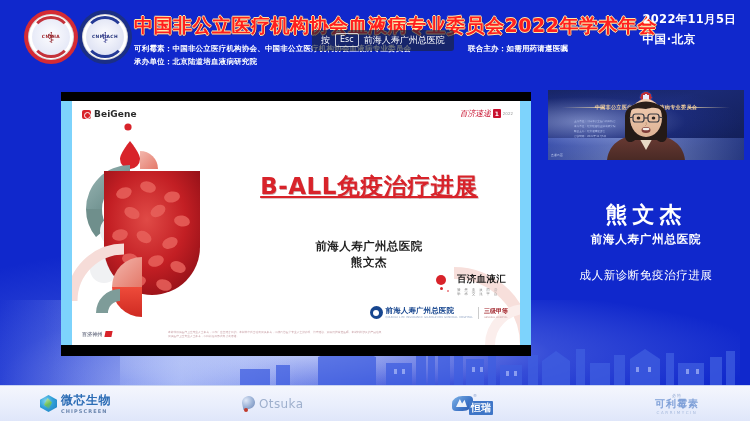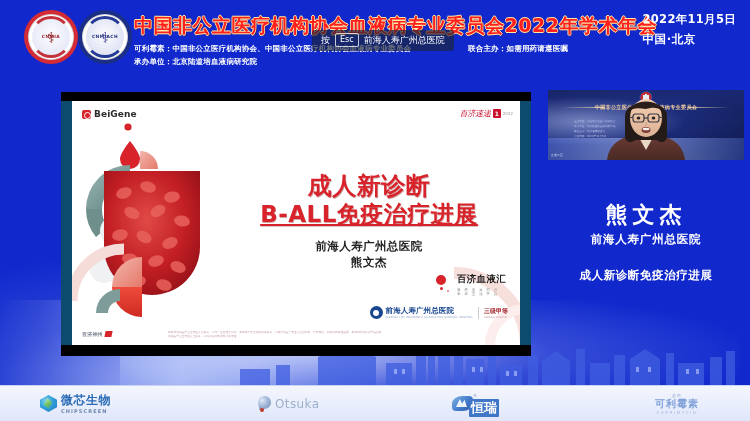--- a/index.html
+++ b/index.html
@@ -127,21 +127,21 @@
   .esc-key {
     border: 1px solid rgba(255,255,255,0.75);
     border-radius: 2px; padding: 0px 4px 1px 4px;
     font-size: 8px; line-height: 11px;
   }
 
   
   .slide-frame {
     position: absolute; left: 61px; top: 92px;
     width: 470px; height: 264px;
-    background: #0c4a6e;
+    background: #7dd3fc;
     z-index: 5;
   }
   .slide-bar-top { position: absolute; left: 0; top: 0; width: 470px; height: 9px; background: #000; }
   .slide-bar-bot { position: absolute; left: 0; bottom: 0; width: 470px; height: 11px; background: #000; }
   .slide {
     position: absolute; left: 11px; top: 9px;
     width: 448px; height: 244px;
     background: #ffffff; overflow: hidden;
   }
 
@@ -284,32 +284,32 @@
     font-size: 2.8px; color: #cdd7f5; letter-spacing: .2px;
   }
   .person { position: absolute; left: 50%; transform: translateX(-50%); bottom: 0; width: 90px; height: 70px; }
 
   .cap {
     position: absolute; left: 548px; width: 196px; text-align: center;
     color: #ffffff; z-index: 6;
   }
   .cap-name { top: 200px; font-size: 22px; font-weight: bold; letter-spacing: 5px; }
   .cap-org  { top: 232px; font-size: 11.5px; font-weight: bold; letter-spacing: .8px; }
-  .cap-topic{ top: 268px; font-size: 11.5px; font-weight: bold; letter-spacing: .6px; }
+  .cap-topic{ top: 268px; font-size: 11.5px; font-weight: normal; letter-spacing: .6px; }
 
   
   .sponsor-bar {
     position: absolute; left: 0; bottom: 0; width: 750px; height: 36px;
     background: linear-gradient(180deg, #f4f6fd 0%, #e9eefc 55%, #dfe6fa 100%);
     border-top: 1px solid #c9d4f2;
     display: flex; align-items: center; z-index: 7;
   }
   .sp { position: absolute; display: flex; align-items: center; gap: 4px; }
   .sp1 { left: 40px; }
-  .sp2 { left: 258px; }
+  .sp2 { left: 242px; }
   .sp3 { left: 452px; }
   .sp4 { left: 655px; }
 
   .chip-mark {
     width: 17px; height: 17px;
     background: radial-gradient(circle at 35% 35%, #7fd3ef 0%, #2f9fd8 45%, #1f7bbf 100%);
     clip-path: polygon(50% 0%, 100% 28%, 100% 72%, 50% 100%, 0% 72%, 0% 28%);
     position: relative;
   }
   .chip-mark::after {
@@ -336,21 +336,21 @@
     background: linear-gradient(135deg, #7fb4e8 0%, #3f76c7 60%, #2a57a8 100%);
     border-radius: 50% 4px 50% 4px;
   }
   .hr-mark::after {
     content: ""; position: absolute; left: 4px; top: 3px; width: 11px; height: 8px;
     background: #ffffff; clip-path: polygon(0% 100%, 35% 0%, 55% 55%, 78% 10%, 100% 100%);
     opacity: .9;
   }
   .hr-reg { position: absolute; right: -4px; top: -3px; font-size: 4px; color: #7e96c4; }
   .hr-cn {
-    font-size: 13px; font-weight: bold; color: #ffffff;
+    font-size: 10px; font-weight: bold; color: #ffffff;
     background: #3f76c7; padding: 0 2px; border-radius: 1px;
     position: relative; left: -8px; top: 4px;
   }
 
   .ca-top { font-size: 4px; color: #8fa6cf; letter-spacing: 1px; text-align: center; }
   .ca-cn { font-size: 10px; font-weight: bold; color: #7fa0d8; letter-spacing: 1px; text-align: left; line-height: 1.1; }
   .ca-en { font-size: 4px; color: #a8bbdd; letter-spacing: 1.6px; text-align: center; margin-top: 1px; }
 </style>
 </head>
 <body>
@@ -524,21 +524,20 @@
         <div class="bg-name">BeiGene</div>
       </div>
 
       <div class="slide-badge">
         <span class="sb-red">百济速递</span>
         <span class="sb-tag">1</span>
         <span class="sb-sub">2022</span>
       </div>
 
       <div class="slide-title">
-        <div class="st-l1">成人新诊断</div>
         <div class="st-l2">B-ALL免疫治疗进展</div>
       </div>
 
       <div class="slide-sub">
         <div class="ss-l1">前海人寿广州总医院</div>
         <div class="ss-l2">熊文杰</div>
       </div>
 
       <div class="slide-logo-1">
         <div style="position:relative;width:16px;height:20px;">

